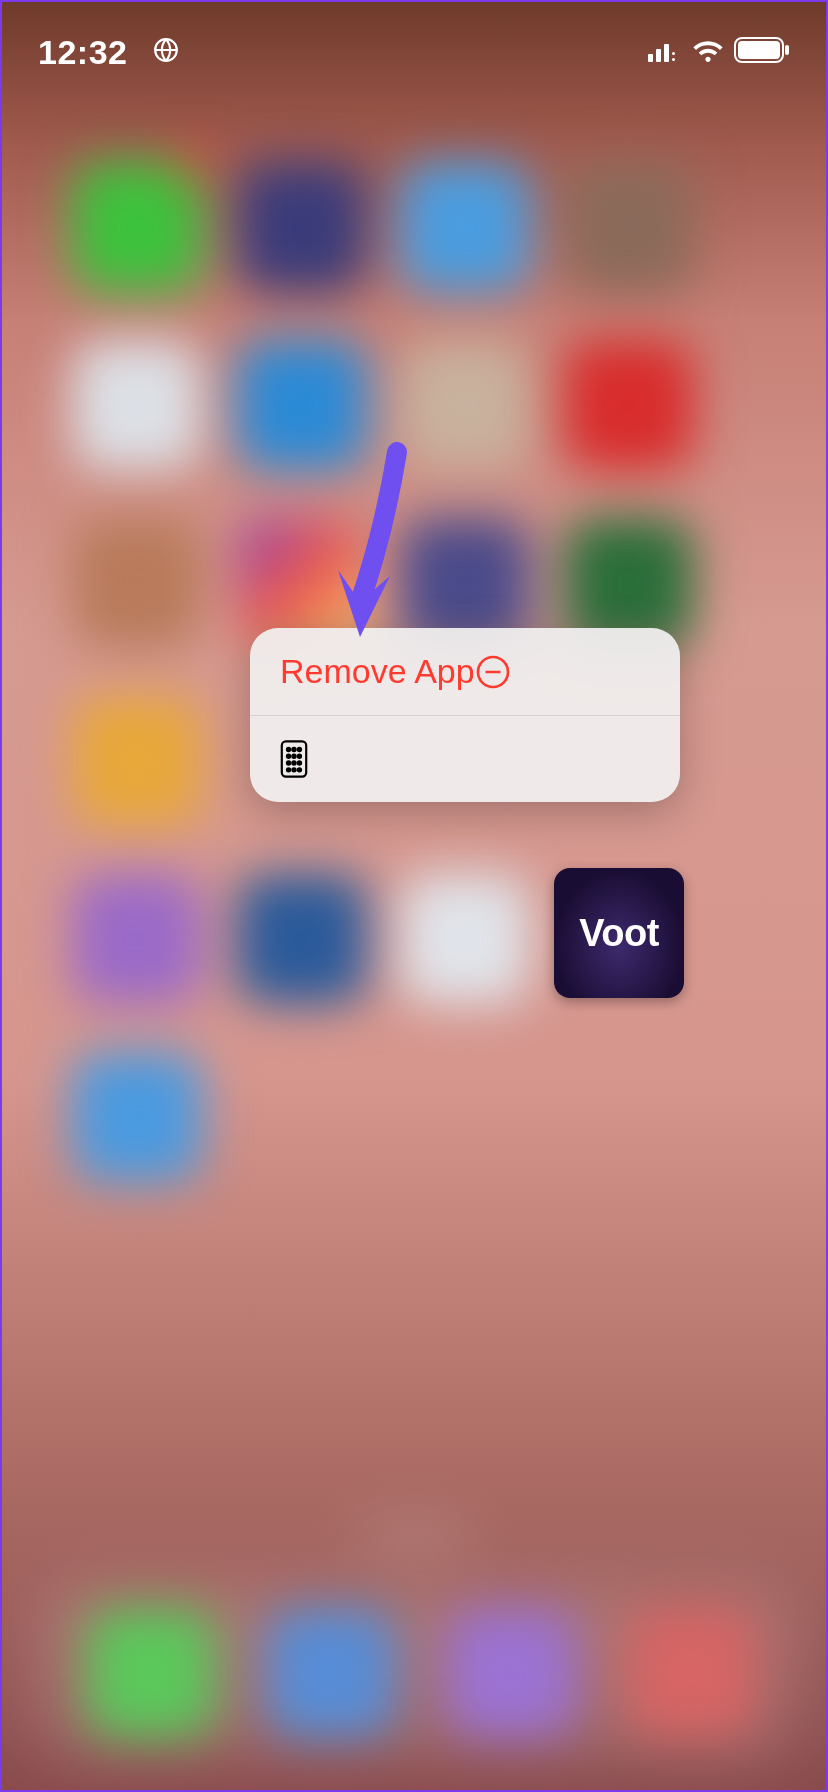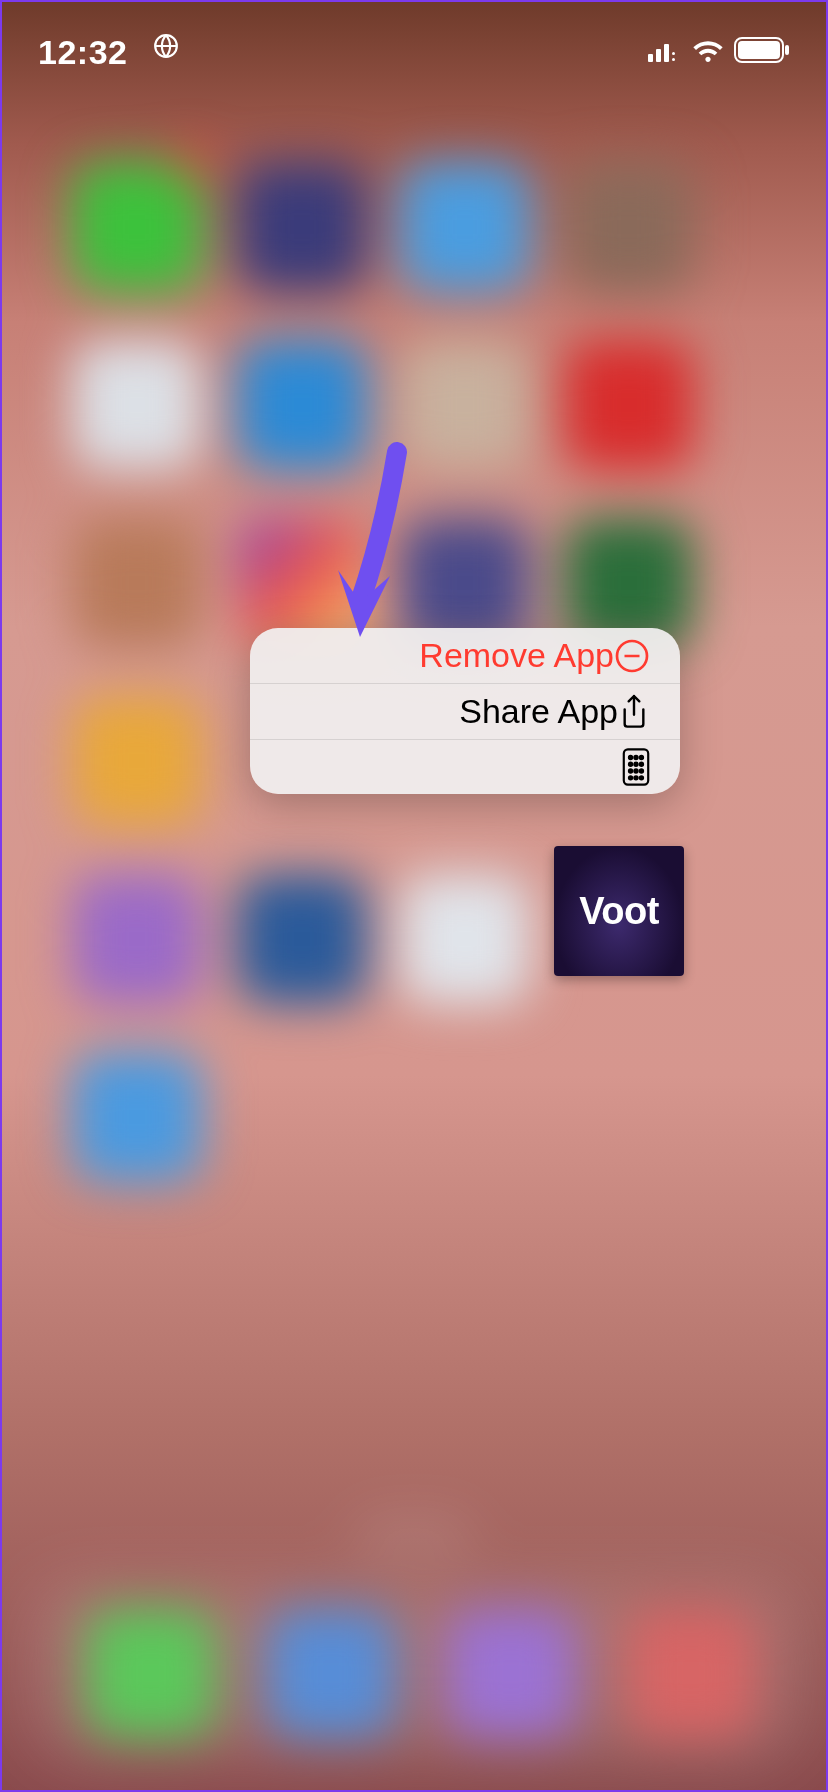--- a/index.html
+++ b/index.html
@@ -30,20 +30,21 @@
       height: 80px;
       display: flex;
       justify-content: space-between;
       align-items: center;
       padding: 20px 36px 0 36px;
       z-index: 100;
       color: #fff;
     }
     .status-left {
       display: flex;
+      align-items: center;
       gap: 26px;
     }
     .status-time {
       font-size: 34px;
       font-weight: 600;
       letter-spacing: 0.5px;
     }
     .status-right {
       display: flex;
       align-items: center;
@@ -61,48 +62,48 @@
       left: 248px;
       width: 430px;
       background: rgba(240, 238, 238, 0.94);
       border-radius: 28px;
       z-index: 50;
       overflow: hidden;
       box-shadow: 0 10px 40px rgba(0,0,0,0.25);
     }
     .menu-item {
       display: flex;
-      justify-content: flex-end;
-      align-items: center;
-      padding: 8px 30px;
+      justify-content: flex-start;
+      align-items: center;
+      padding: 24px 30px;
       font-size: 34px;
       border-bottom: 1px solid rgba(0,0,0,0.1);
       cursor: pointer;
     }
     .menu-item:last-child {
       border-bottom: none;
     }
     .menu-item.destructive {
       color: #ff3b30;
     }
     .menu-item.normal {
       color: #000;
     }
     .menu-icon {
       display: flex;
       align-items: center;
       justify-content: center;
     }
     .app-icon {
       position: absolute;
-      top: 844px;
+      top: 866px;
       left: 552px;
       width: 130px;
       height: 130px;
-      border-radius: 4px;
+      border-radius: 16px;
       background: radial-gradient(ellipse at 50% 60%, #3d2a6e 0%, #1a0d33 70%);
       display: flex;
       align-items: center;
       justify-content: center;
       z-index: 50;
       box-shadow: 0 4px 12px rgba(0,0,0,0.3);
     }
     .app-icon-label {
       color: #fff;
       font-size: 38px;
@@ -225,29 +226,20 @@
   </svg>
 </div>
 
 <div class="context-menu">
   <div class="menu-item destructive">
     <span>Remove App</span>
     <span class="menu-icon">
       <svg width="36" height="36" viewBox="0 0 24 24" fill="none" stroke="#ff3b30" stroke-width="1.8">
         <circle cx="12" cy="12" r="10"></circle>
         <line x1="7" y1="12" x2="17" y2="12"></line>
-      </svg>
-    </span>
-  </div>
-  <div class="menu-item normal">
-    <span>Share App</span>
-    <span class="menu-icon">
-      <svg width="32" height="38" viewBox="0 0 24 28" fill="none" stroke="#000" stroke-width="1.8">
-        <path d="M12 2v14M8 6l4-4 4 4" stroke-linecap="round" stroke-linejoin="round"></path>
-        <path d="M5 12v11a2 2 0 0 0 2 2h10a2 2 0 0 0 2-2V12" stroke-linecap="round"></path>
       </svg>
     </span>
   </div>
   <div class="menu-item normal">
     <span class="menu-icon">
       <svg width="28" height="38" viewBox="0 0 20 28" fill="none" stroke="#000" stroke-width="1.6">
         <rect x="1" y="1" width="18" height="26" rx="3"></rect>
         <circle cx="6" cy="7" r="1.2" fill="#000"></circle>
         <circle cx="10" cy="7" r="1.2" fill="#000"></circle>
         <circle cx="14" cy="7" r="1.2" fill="#000"></circle>

